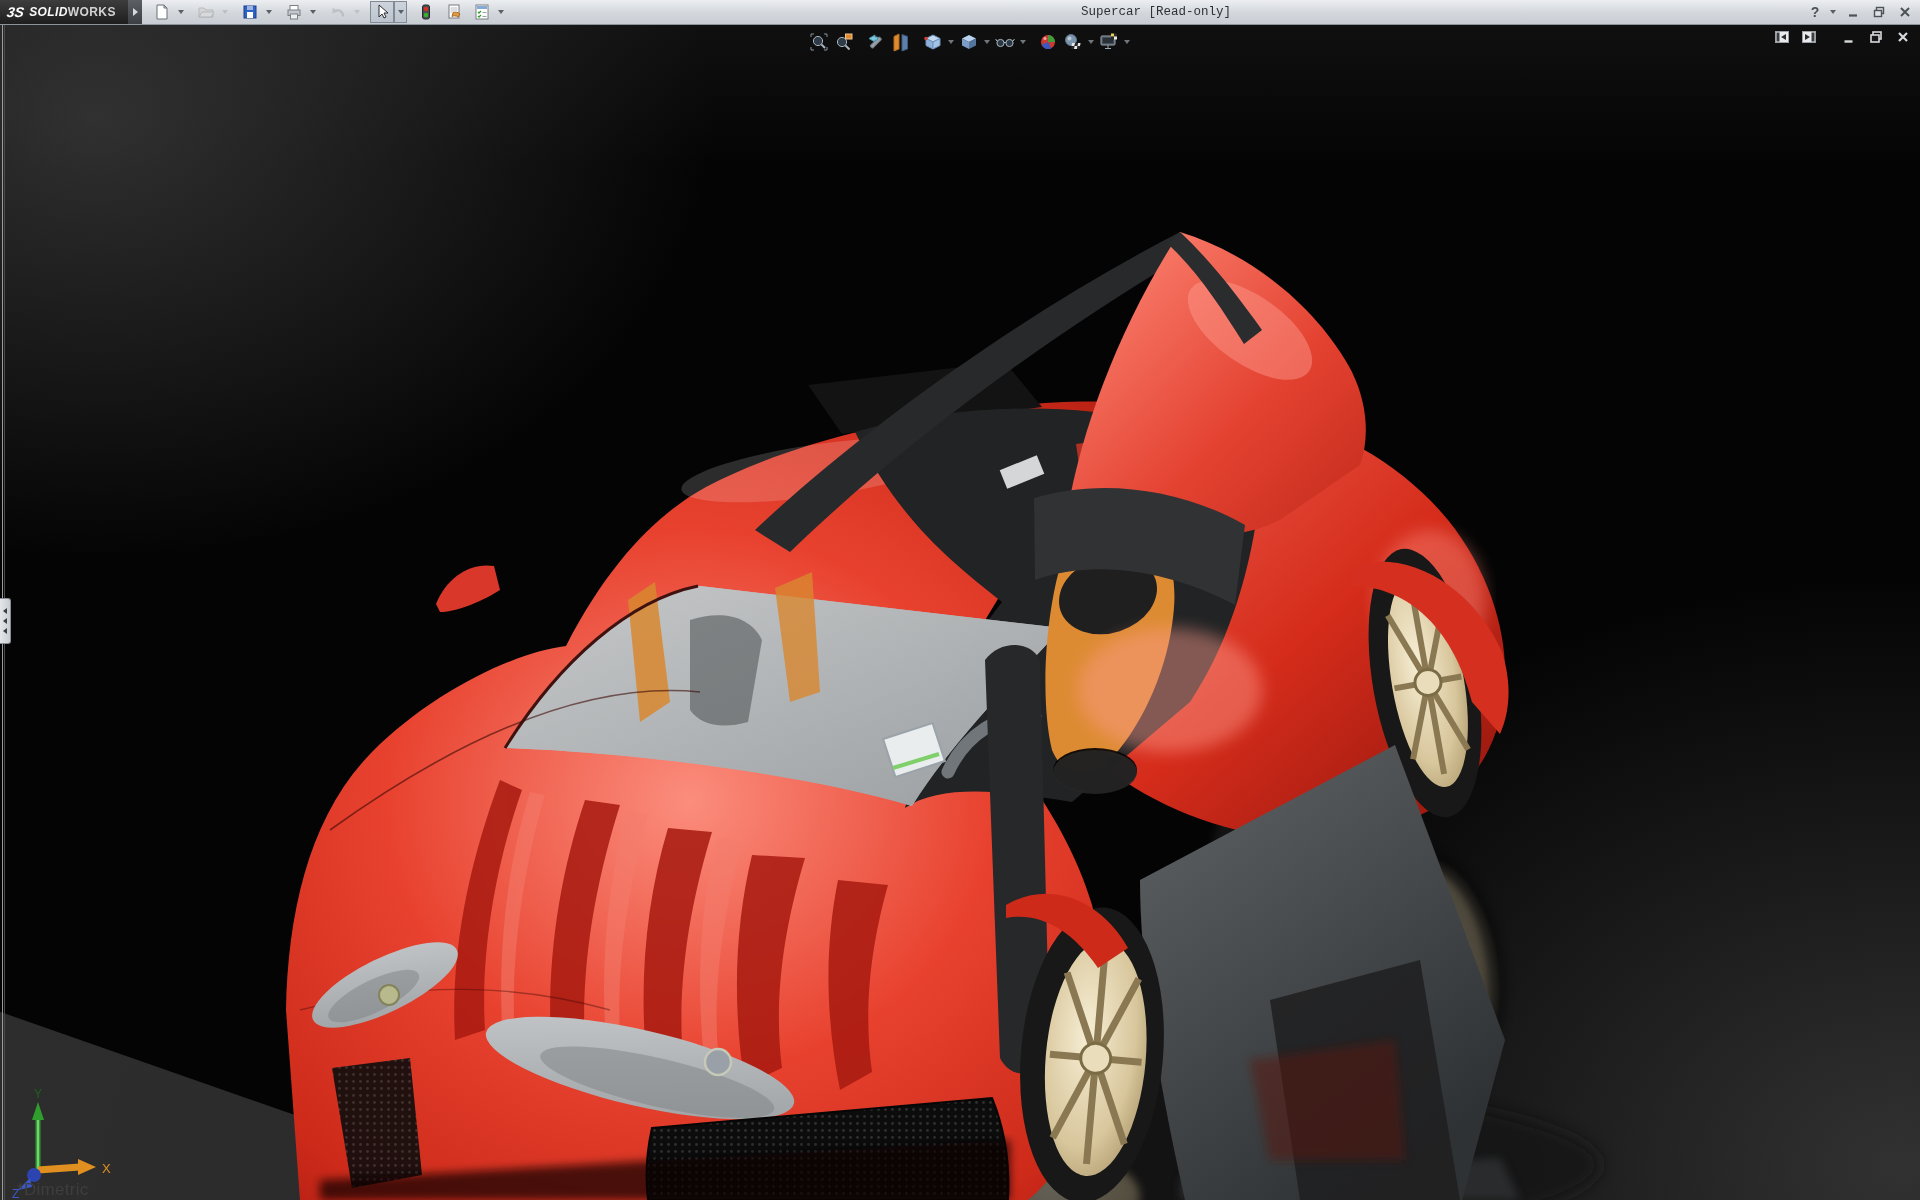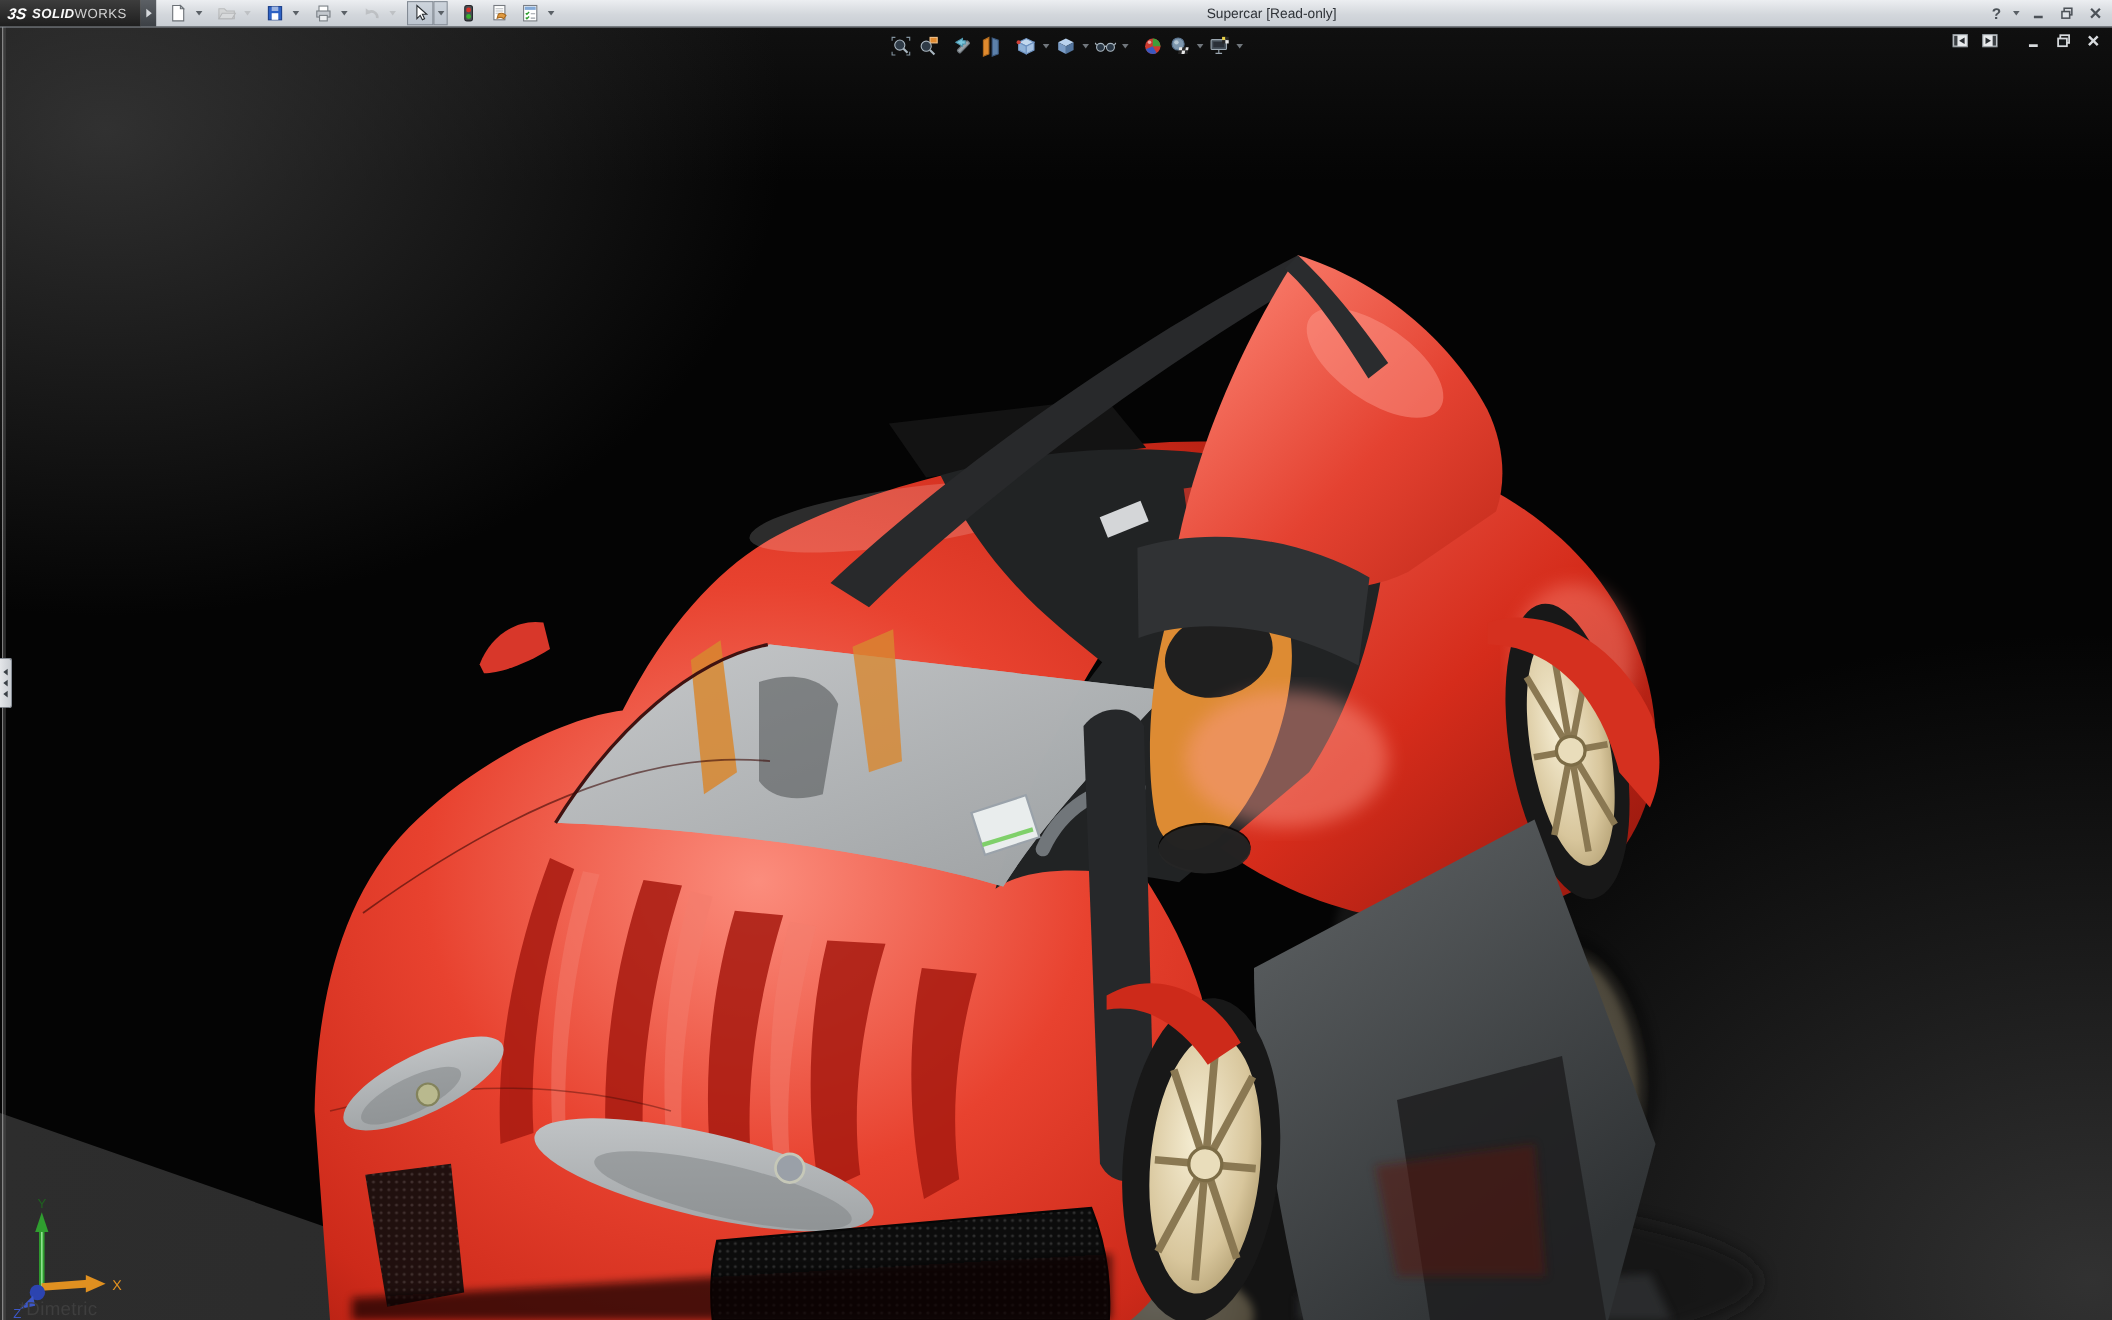--- a/index.html
+++ b/index.html
@@ -8,39 +8,39 @@
 
   
   .titlebar{position:absolute;left:0;top:0;width:1920px;height:24px;
     background:linear-gradient(#eceef1,#d3d7dc 55%,#c8cdd3);
     border-bottom:1px solid #8d939b;z-index:50;}
   .logo{position:absolute;left:0;top:0;width:128px;height:24px;
     background:linear-gradient(#3d3d3d,#1e1e1e);display:flex;align-items:center;
     padding-left:7px;box-sizing:border-box;}
   .logo3s{color:#fff;font-style:italic;font-weight:bold;font-size:14px;margin-right:5px;transform:skewX(-8deg);}
   .solid{color:#fafafa;font-weight:bold;font-size:12px;letter-spacing:.4px;font-style:italic;}
-  .works{color:#d2d2d2;font-weight:normal;font-size:12px;letter-spacing:.4px;}
+  .works{color:#d2d2d2;font-weight:bold;font-size:12px;letter-spacing:.4px;}
   .logo-expander{position:absolute;left:128px;top:0;width:14px;height:24px;border:0;
     background:linear-gradient(#5c6065,#3c4045);display:flex;align-items:center;justify-content:center;cursor:pointer;padding:0;}
   .tri-right{width:0;height:0;border-left:5px solid #d6d9dd;border-top:4px solid transparent;border-bottom:4px solid transparent;}
 
   .toolbar{position:absolute;left:148px;top:0;height:24px;display:flex;align-items:center;}
   .tbtn{width:24px;height:22px;border:0;background:transparent;padding:1px;display:flex;
     align-items:center;justify-content:center;cursor:pointer;}
   .tbtn svg{width:18px;height:18px;}
   .caret{width:13px;height:22px;border:0;background:transparent;display:flex;align-items:center;justify-content:center;cursor:pointer;padding:0;}
   .tri-down{width:0;height:0;border-top:4px solid #5a6066;border-left:3.5px solid transparent;border-right:3.5px solid transparent;}
   .disabled{opacity:.42;filter:grayscale(70%);}
   .disabled .tri-down{border-top-color:#9aa0a6;}
   .pressed{background:linear-gradient(#c6cdd6,#b7c0ca);border:1px solid #7f8archive;} 
   .pressed, .pressed-caret{border:1px solid #828a94;background:linear-gradient(#cdd4dc,#bcc4ce);}
   .grp{margin-left:7px;display:flex;align-items:center;}
 
   .title{position:absolute;left:1156px;top:0;height:24px;transform:translateX(-50%);
-    display:flex;align-items:center;font-size:12.5px;color:#2e3237;white-space:nowrap;}
+    display:flex;align-items:center;font-size:12.5px;color:#2e3237;white-space:nowrap;font-family:Liberation Mono, monospace;}
 
   .win-controls{position:absolute;right:5px;top:0;height:24px;display:flex;align-items:center;gap:6px;}
   .wc{border:0;background:transparent;padding:0;display:flex;align-items:center;justify-content:center;
       width:20px;height:20px;cursor:pointer;color:#4c5258;}
   .wc-help{font-size:14px;font-weight:bold;width:14px;}
   .wc svg{width:14px;height:14px;}
 
   
   .viewport{position:absolute;left:0;top:24px;width:1920px;height:1176px;background:#040404;overflow:hidden;}
   .bg{position:absolute;inset:0;pointer-events:none;}

